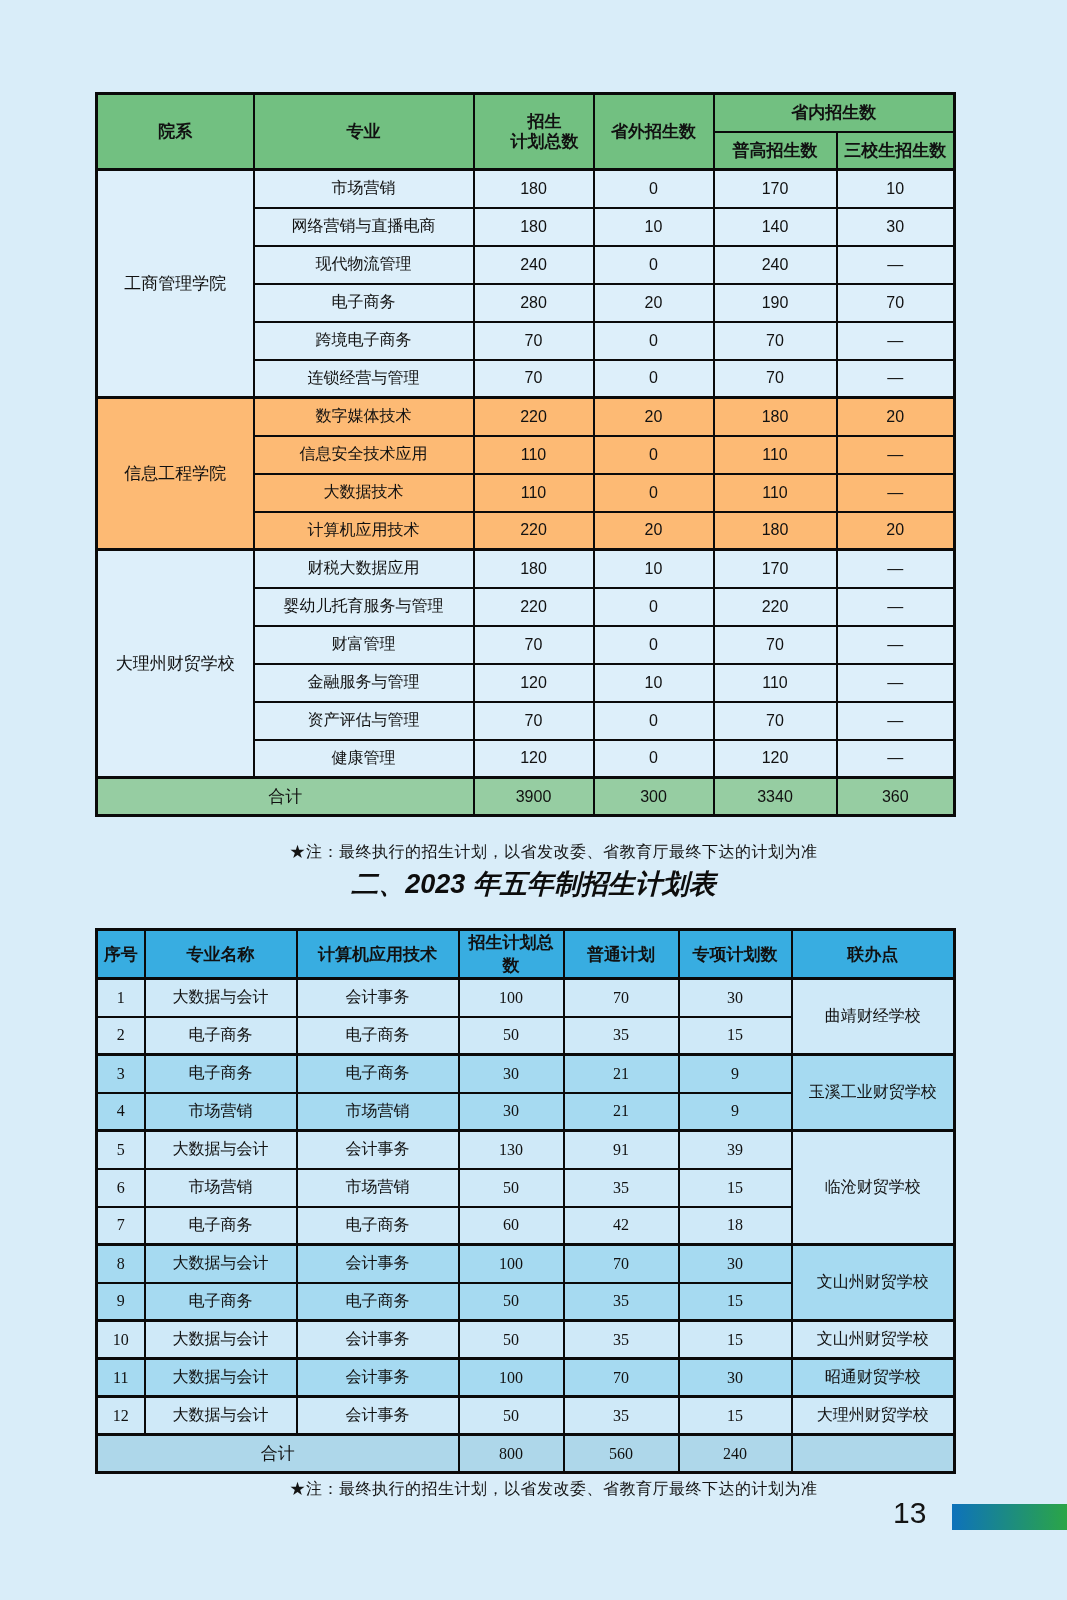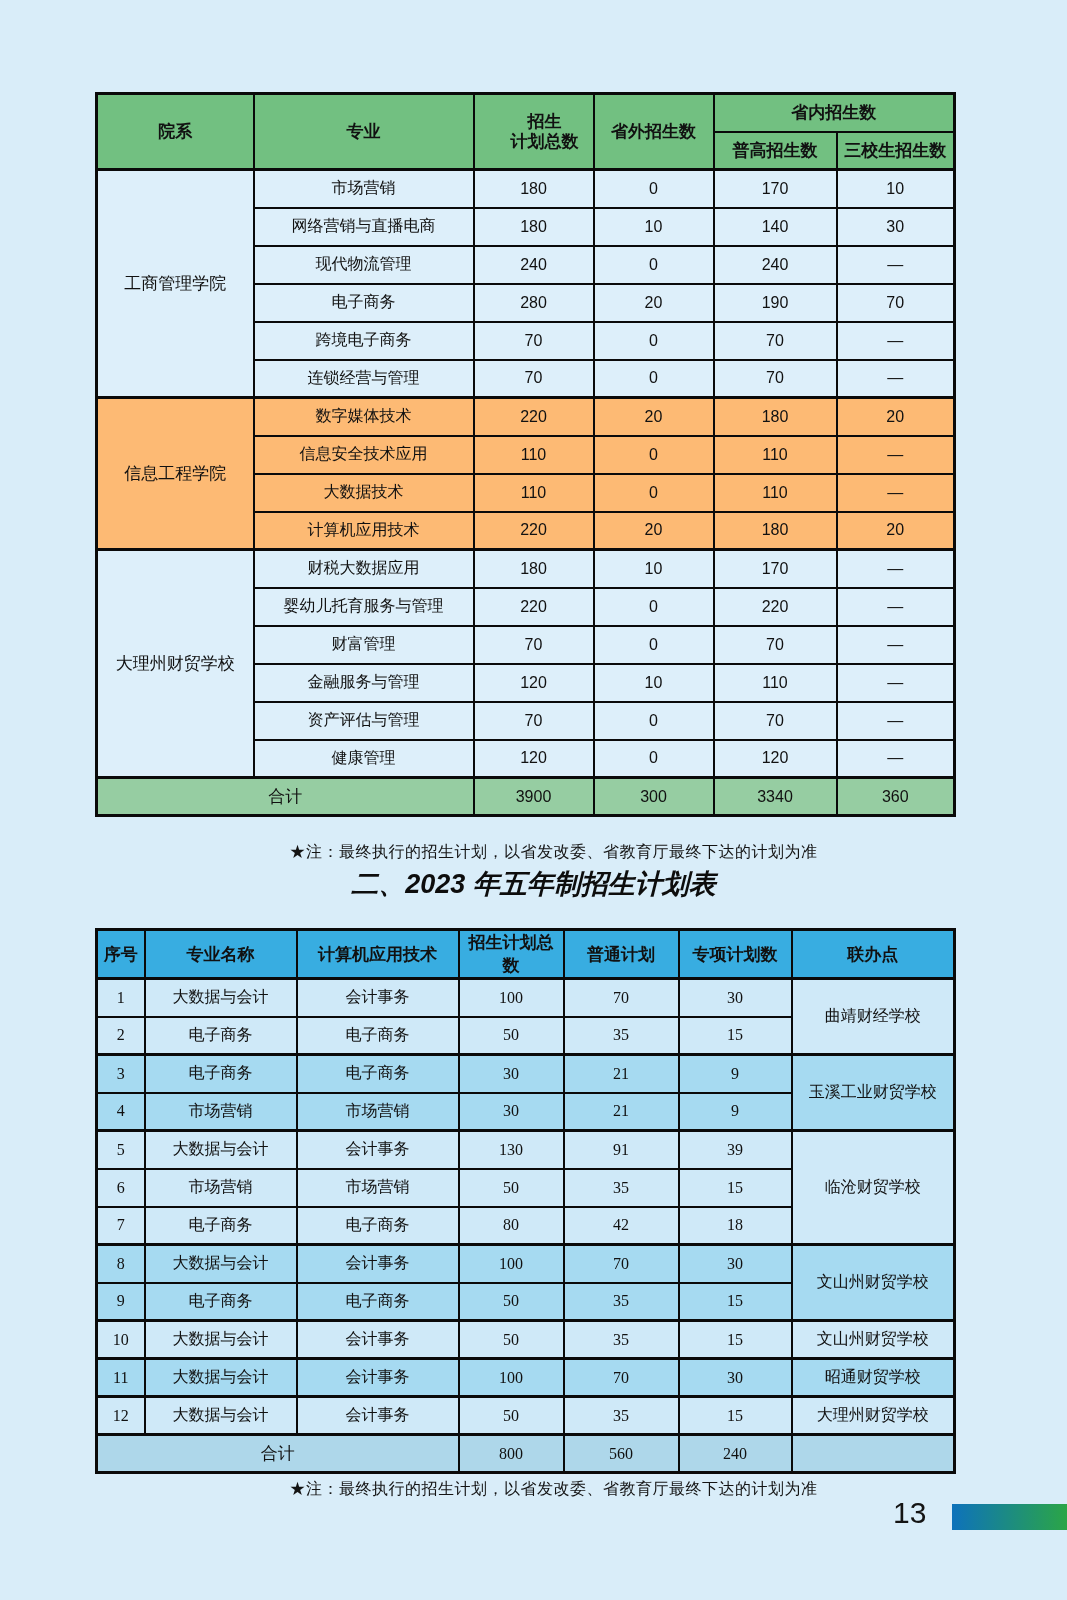--- a/index.html
+++ b/index.html
@@ -307,21 +307,21 @@
           <td>市场营销</td>
           <td>市场营销</td>
           <td>50</td>
           <td>35</td>
           <td>15</td>
         </tr>
         <tr class="tone-light">
           <td>7</td>
           <td>电子商务</td>
           <td>电子商务</td>
-          <td>80</td>
+          <td>60</td>
           <td>42</td>
           <td>18</td>
         </tr>
         <tr class="tone-dark gstart">
           <td>8</td>
           <td>大数据与会计</td>
           <td>会计事务</td>
           <td>100</td>
           <td>70</td>
           <td>30</td>

